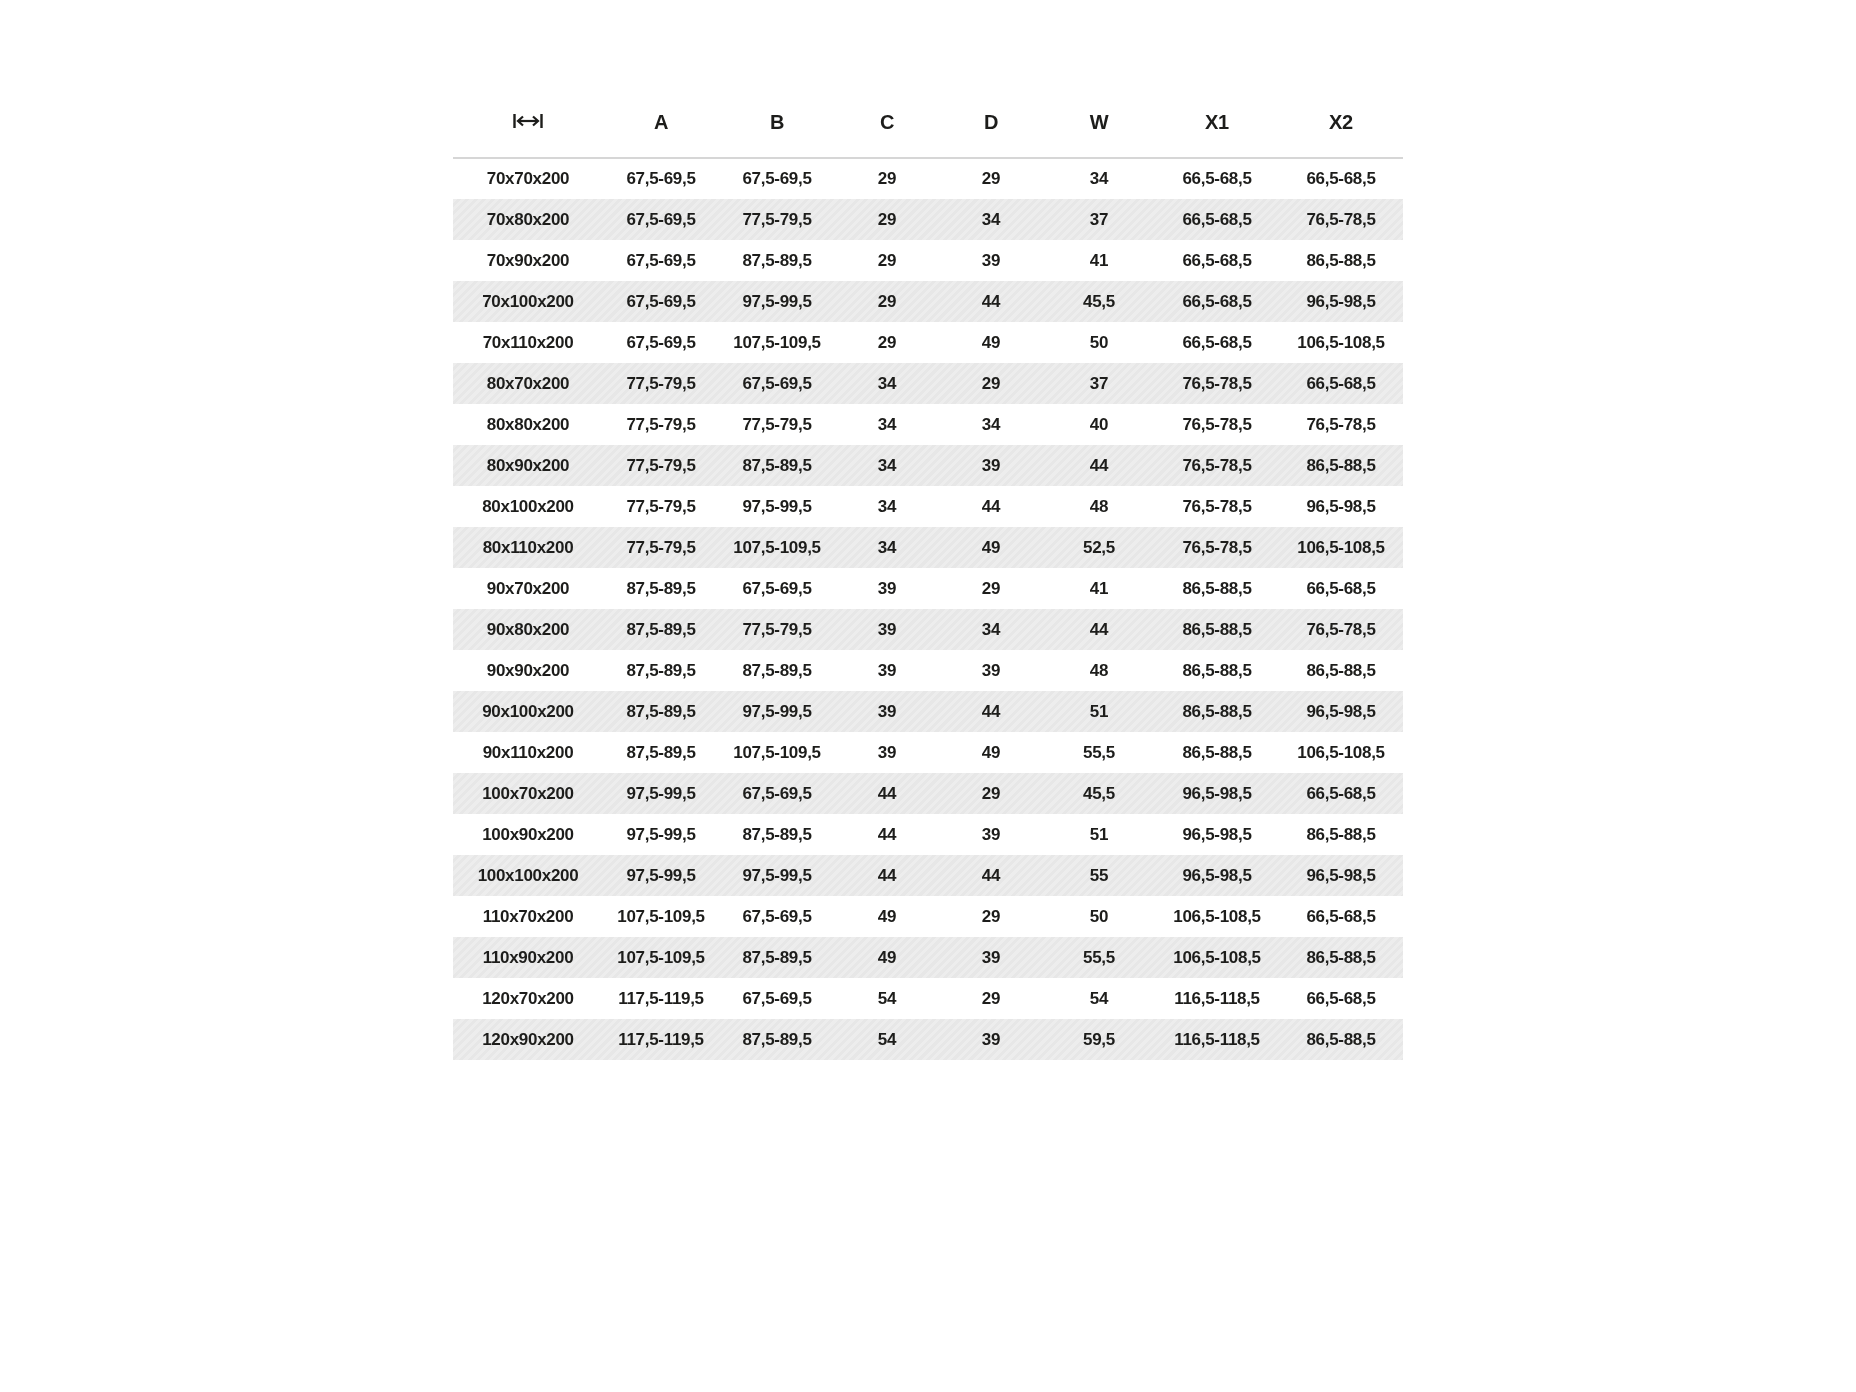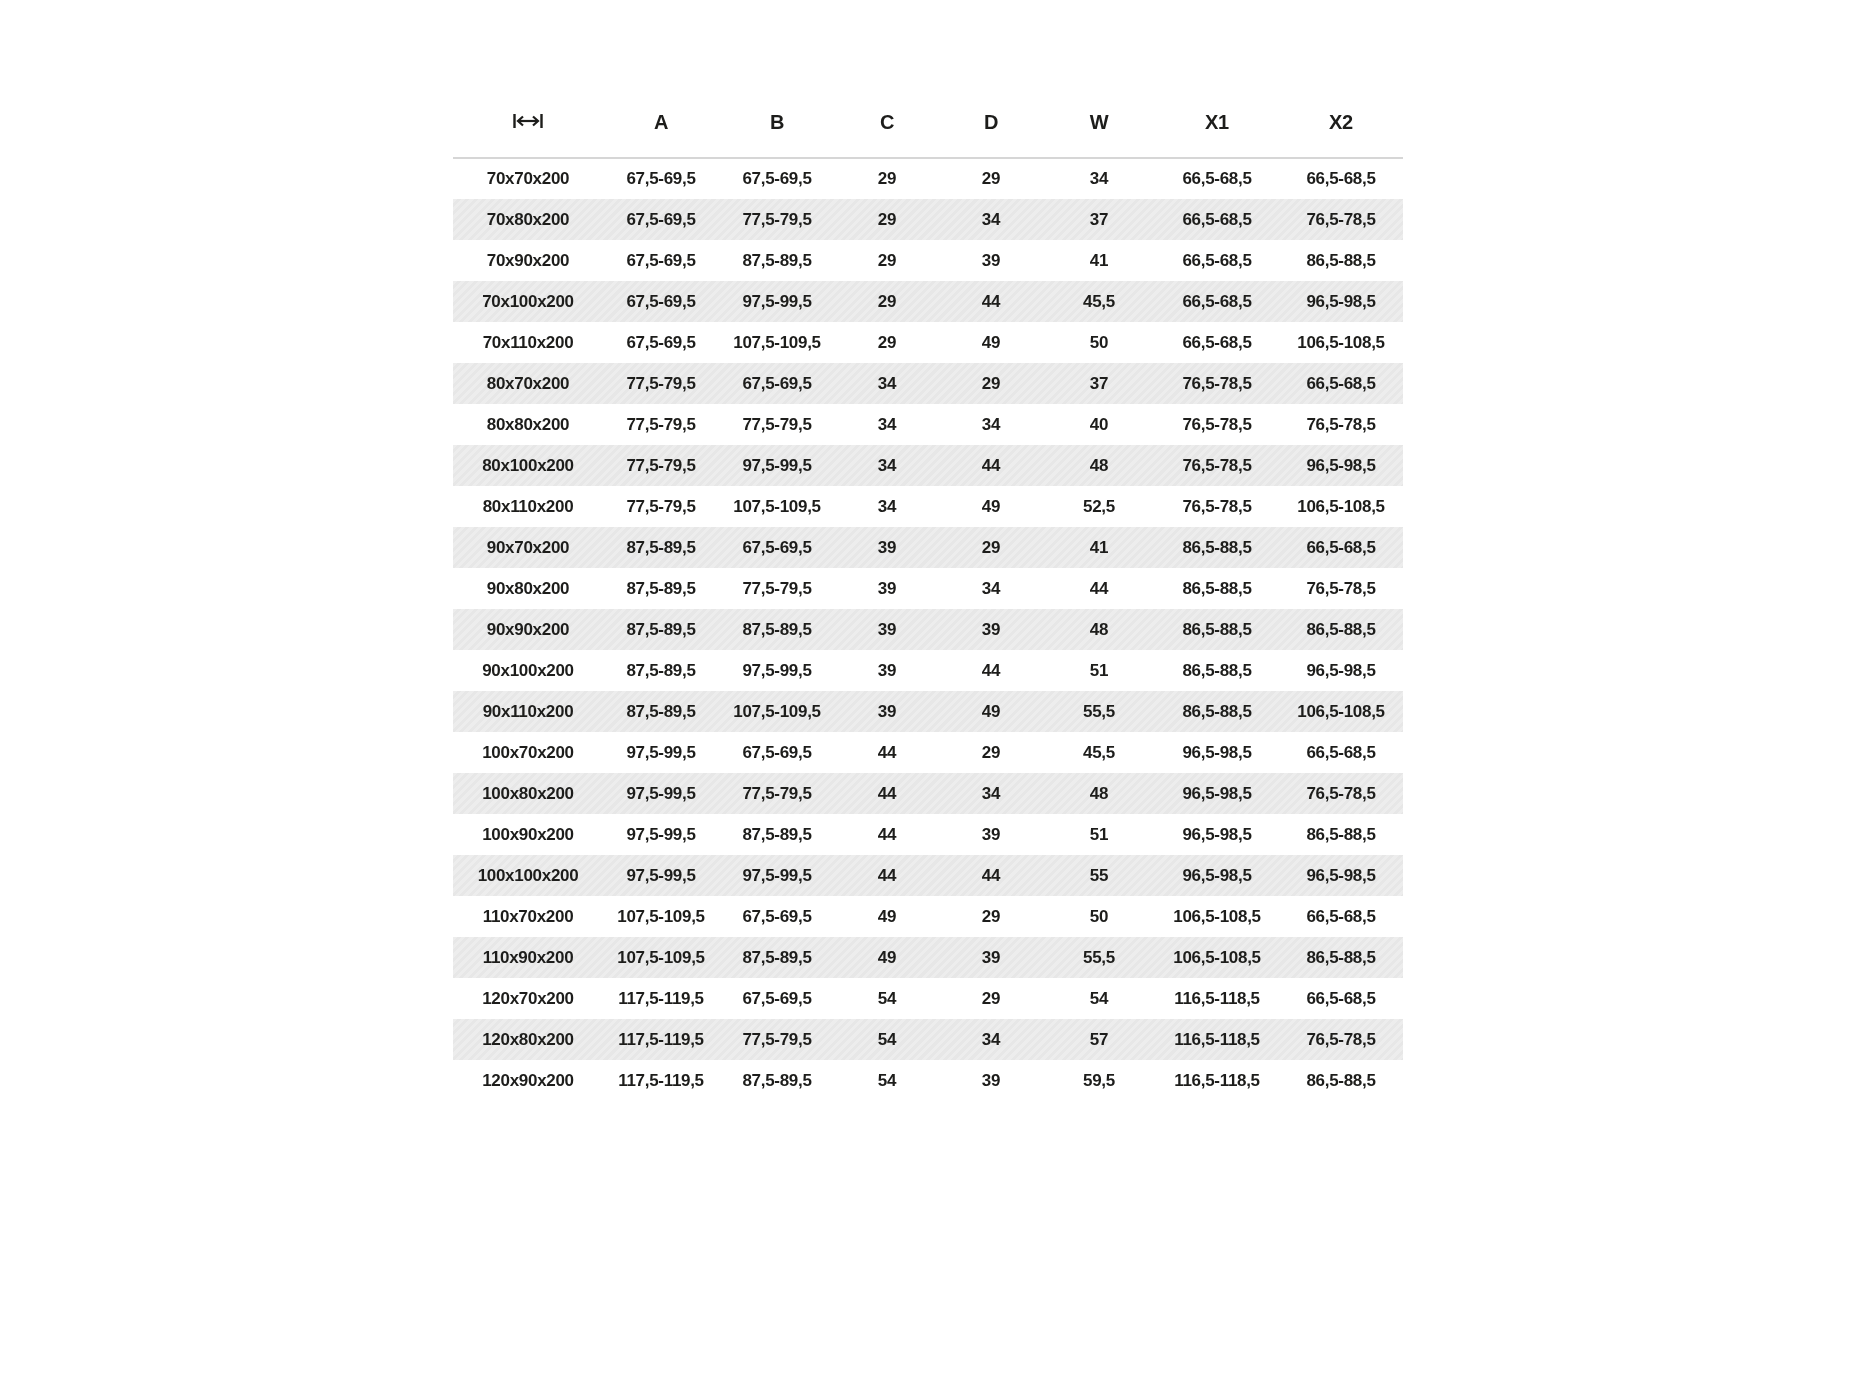--- a/index.html
+++ b/index.html
@@ -164,20 +164,30 @@
           <td>80x80x200</td>
           <td>77,5-79,5</td>
           <td>77,5-79,5</td>
           <td>34</td>
           <td>34</td>
           <td>40</td>
           <td>76,5-78,5</td>
           <td>76,5-78,5</td>
         </tr>
         <tr>
+          <td>80x90x200</td>
+          <td>77,5-79,5</td>
+          <td>87,5-89,5</td>
+          <td>34</td>
+          <td>39</td>
+          <td>44</td>
+          <td>76,5-78,5</td>
+          <td>86,5-88,5</td>
+        </tr>
+        <tr>
           <td>80x100x200</td>
           <td>77,5-79,5</td>
           <td>97,5-99,5</td>
           <td>34</td>
           <td>44</td>
           <td>48</td>
           <td>76,5-78,5</td>
           <td>96,5-98,5</td>
         </tr>
         <tr>
@@ -242,30 +252,20 @@
         </tr>
         <tr>
           <td>100x70x200</td>
           <td>97,5-99,5</td>
           <td>67,5-69,5</td>
           <td>44</td>
           <td>29</td>
           <td>45,5</td>
           <td>96,5-98,5</td>
           <td>66,5-68,5</td>
-        </tr>
-        <tr>
-          <td>100x80x200</td>
-          <td>97,5-99,5</td>
-          <td>77,5-79,5</td>
-          <td>44</td>
-          <td>34</td>
-          <td>48</td>
-          <td>96,5-98,5</td>
-          <td>76,5-78,5</td>
         </tr>
         <tr>
           <td>100x90x200</td>
           <td>97,5-99,5</td>
           <td>87,5-89,5</td>
           <td>44</td>
           <td>39</td>
           <td>51</td>
           <td>96,5-98,5</td>
           <td>86,5-88,5</td>
@@ -302,30 +302,20 @@
         </tr>
         <tr>
           <td>120x70x200</td>
           <td>117,5-119,5</td>
           <td>67,5-69,5</td>
           <td>54</td>
           <td>29</td>
           <td>54</td>
           <td>116,5-118,5</td>
           <td>66,5-68,5</td>
-        </tr>
-        <tr>
-          <td>120x80x200</td>
-          <td>117,5-119,5</td>
-          <td>77,5-79,5</td>
-          <td>54</td>
-          <td>34</td>
-          <td>57</td>
-          <td>116,5-118,5</td>
-          <td>76,5-78,5</td>
         </tr>
         <tr>
           <td>120x90x200</td>
           <td>117,5-119,5</td>
           <td>87,5-89,5</td>
           <td>54</td>
           <td>39</td>
           <td>59,5</td>
           <td>116,5-118,5</td>
           <td>86,5-88,5</td>

